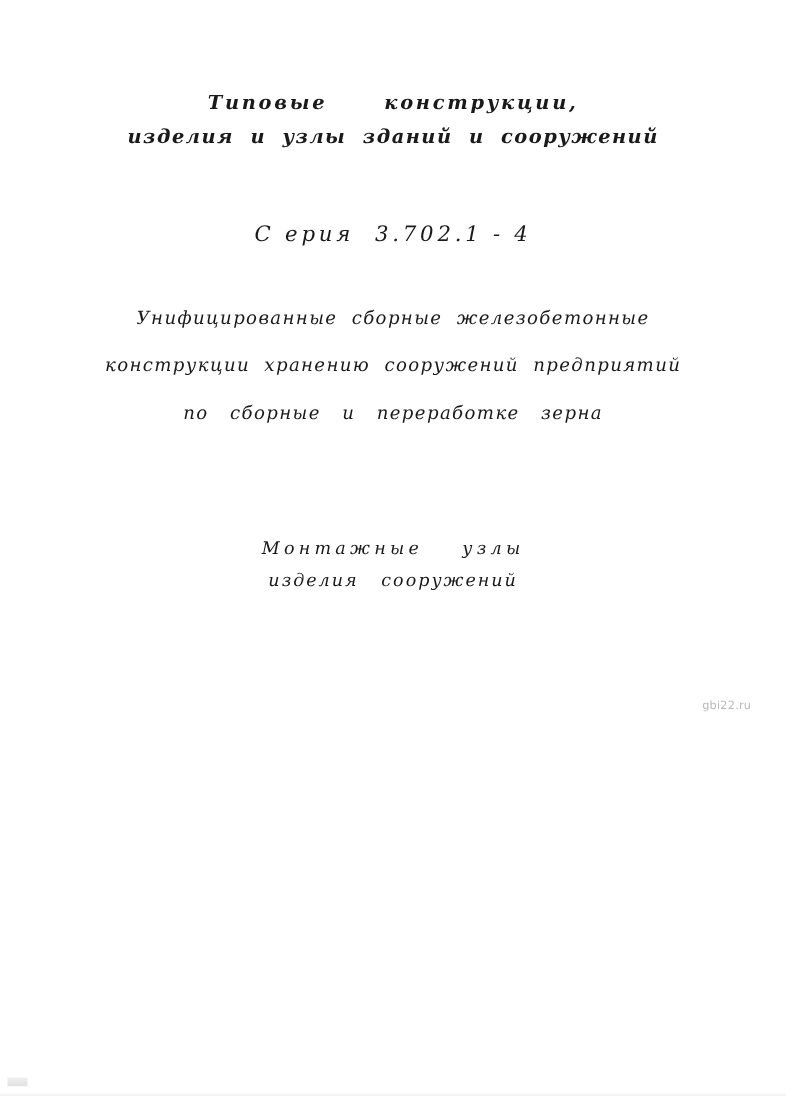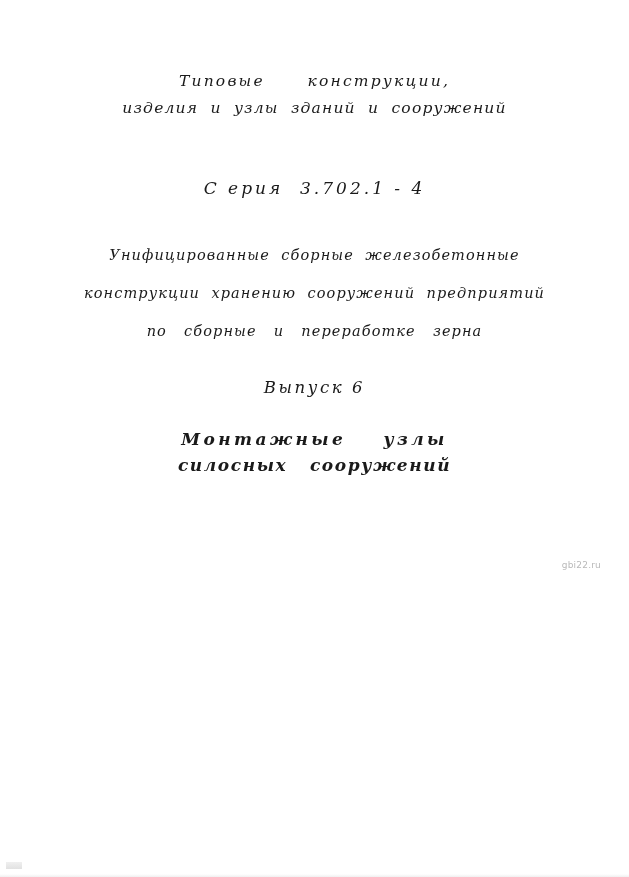--- a/index.html
+++ b/index.html
@@ -42,20 +42,21 @@
   }
 
   
   #heading {
     top: 68px;
   }
   #heading .line {
     font-size: 15.5px;
     letter-spacing: 1.2px;
     line-height: 27px;
+    font-weight: bold;
   }
   #heading .line.l1 {
     letter-spacing: 2.2px;
   }
 
   
   #series {
     top: 176px;
   }
   #series .line {
@@ -82,24 +83,23 @@
     font-size: 16.5px;
     letter-spacing: 2.6px;
     line-height: 24px;
   }
 
   
   #subtitle {
     top: 426px;
   }
   #subtitle .line {
-    font-size: 17px;
+    font-size: 14px;
     letter-spacing: 1.6px;
     line-height: 26px;
-    font-weight: bold;
   }
   #subtitle .line.l1 {
     letter-spacing: 3.4px;
   }
   #subtitle .line.l3 {
     letter-spacing: 2.4px;
   }
 
   .watermark {
     position: absolute;
@@ -144,27 +144,24 @@
     <div class="title-block" id="series">
       <span class="line l1">С ерия  3.702.1 - 4</span>
     </div>
 
     <div class="title-block" id="description">
       <span class="line l1">Унифицированные  сборные  железобетонные</span>
       <span class="line l2">конструкции  хранению  сооружений  предприятий</span>
       <span class="line l3">по   сборные   и   переработке   зерна</span>
     </div>
 
-    <div class="title-block" id="issue">
-      <span class="line l1">Выпуск 6</span>
-    </div>
 
     <div class="title-block" id="subtitle">
       <span class="line l1">Монтажные    узлы</span>
-      <span class="line l2">силосных   сооружений</span>
+      <span class="line l2">изделия   сооружений</span>
     </div>
 
     <div class="watermark">gbi22.ru</div>
 
     <div class="corner-mark"></div>
     <div class="edge-shadow"></div>
   </div>
 </div>
 
 </body></html>

